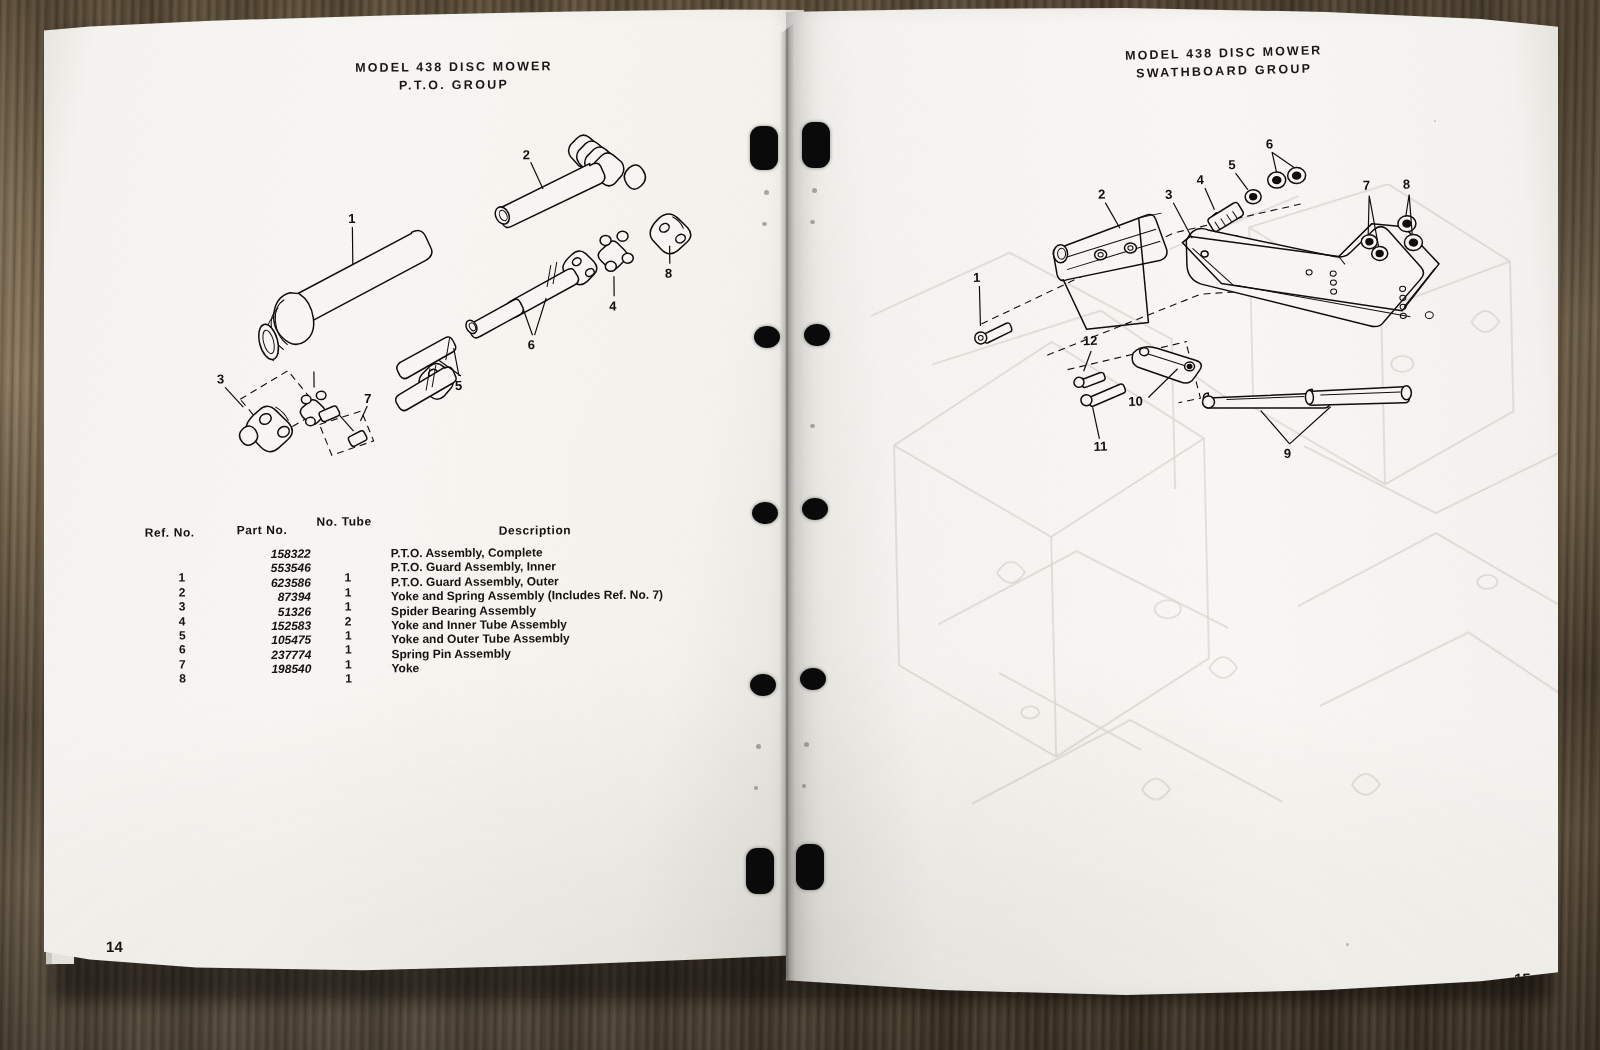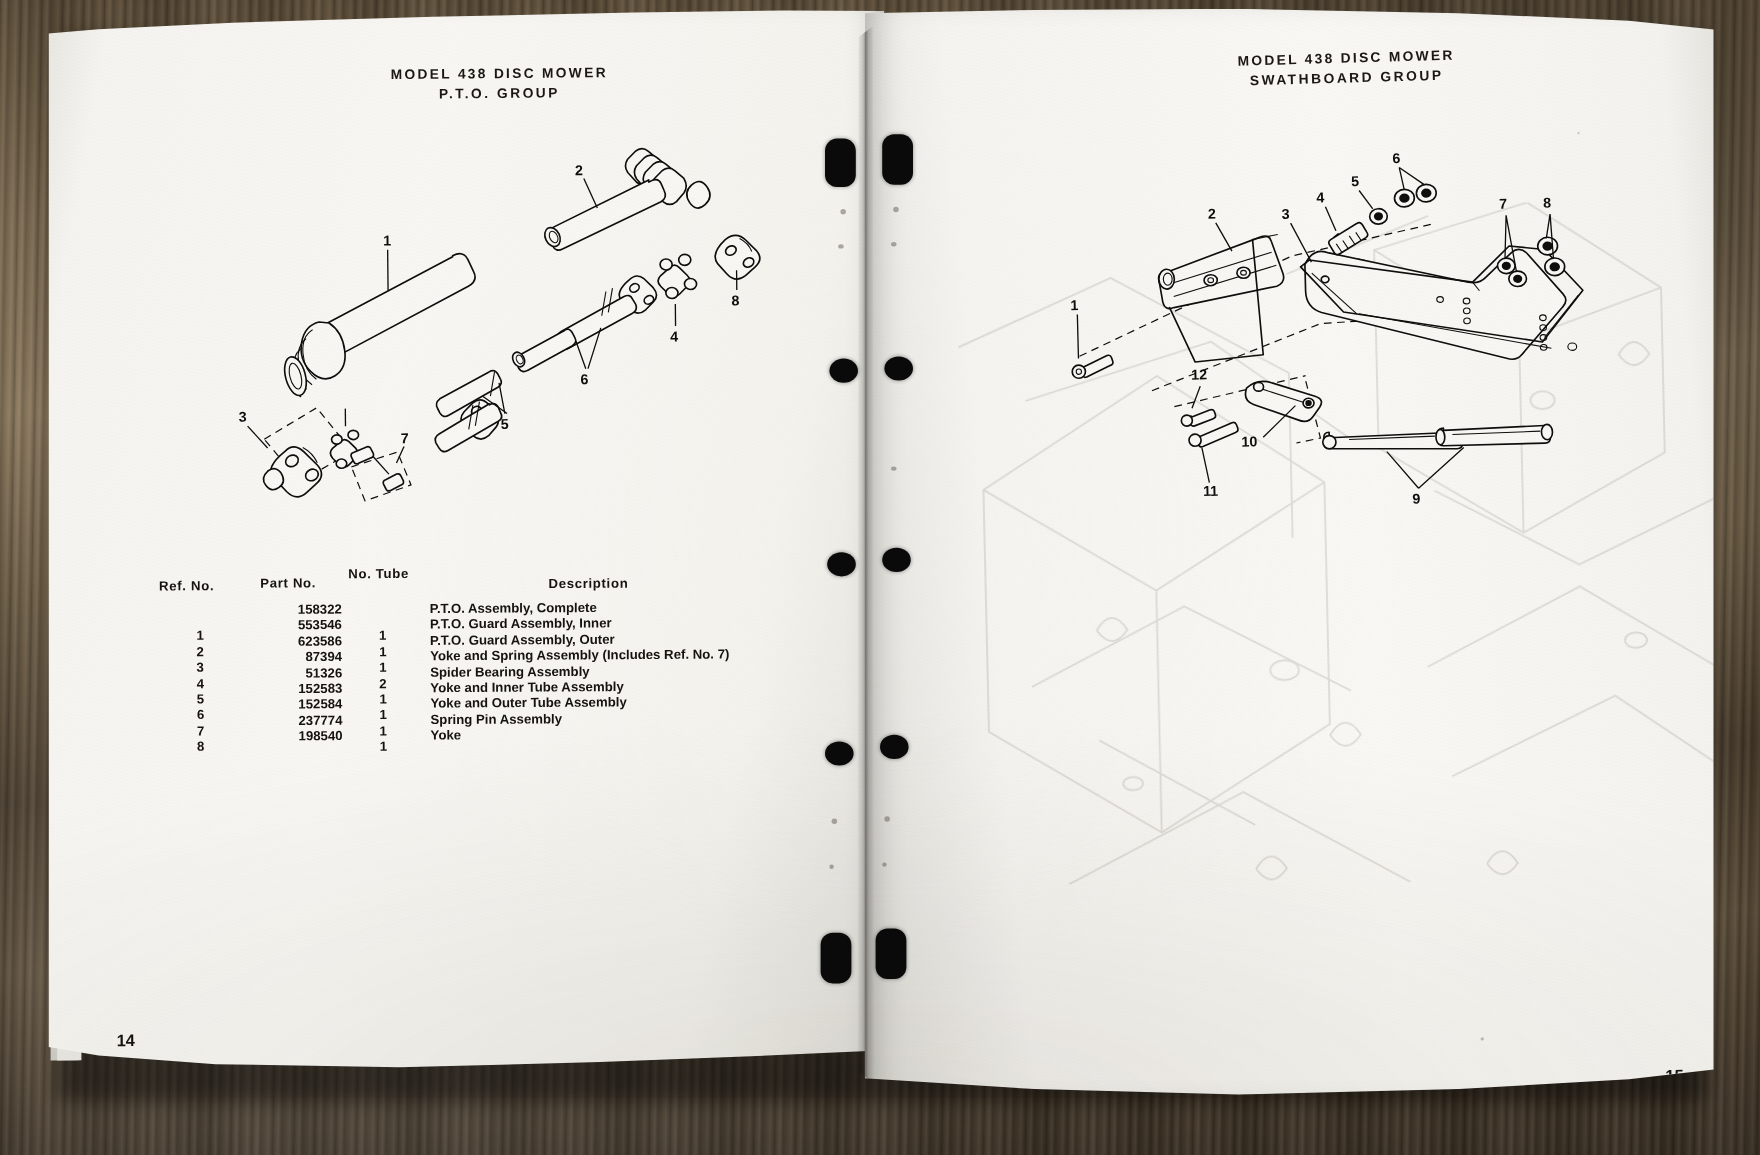--- a/index.html
+++ b/index.html
@@ -83,21 +83,21 @@
   .th-ref{left:6px;top:0;margin-top:16px;}
   .th-part{left:98px;top:2px;margin-top:12px;}
   .th-used{left:178px;top:6px;}
   .th-desc{left:360px;top:16px;}
 
   .tbody{position:relative;}
   .rowcol{position:absolute;top:0;}
   .rowcol div{line-height:14.4px;height:14.4px;white-space:nowrap;font-weight:700;}
 
   .col-ref{left:0;width:86px;text-align:center;}
-  .col-part{left:86px;width:86px;text-align:right;}
+  .col-part{left:86px;width:86px;text-align:right;font-style:italic;}
   .col-used{left:196px;width:26px;text-align:center;}
   .col-desc{left:252px;}
 
   
   #tbl-left .col-ref {top:13px;}
   #tbl-left .col-part{top:4px;}
   #tbl-left .col-used{top:14px;}
   #tbl-left .col-desc{top:4px;}
 
   .pageno{position:absolute;font-weight:700;font-size:15px;color:#16130f;}
@@ -278,21 +278,21 @@
               <div>7</div>
               <div>8</div>
             </div>
           <div class="rowcol col-part">
               <div>158322</div>
               <div>553546</div>
               <div>623586</div>
               <div>87394</div>
               <div>51326</div>
               <div>152583</div>
-              <div>152584</div>
+              <div>105475</div>
               <div>237774</div>
               <div>198540</div>
             </div>
           <div class="rowcol col-used">
               <div>&nbsp;</div>
               <div>1</div>
               <div>1</div>
               <div>1</div>
               <div>2</div>
               <div>1</div>

